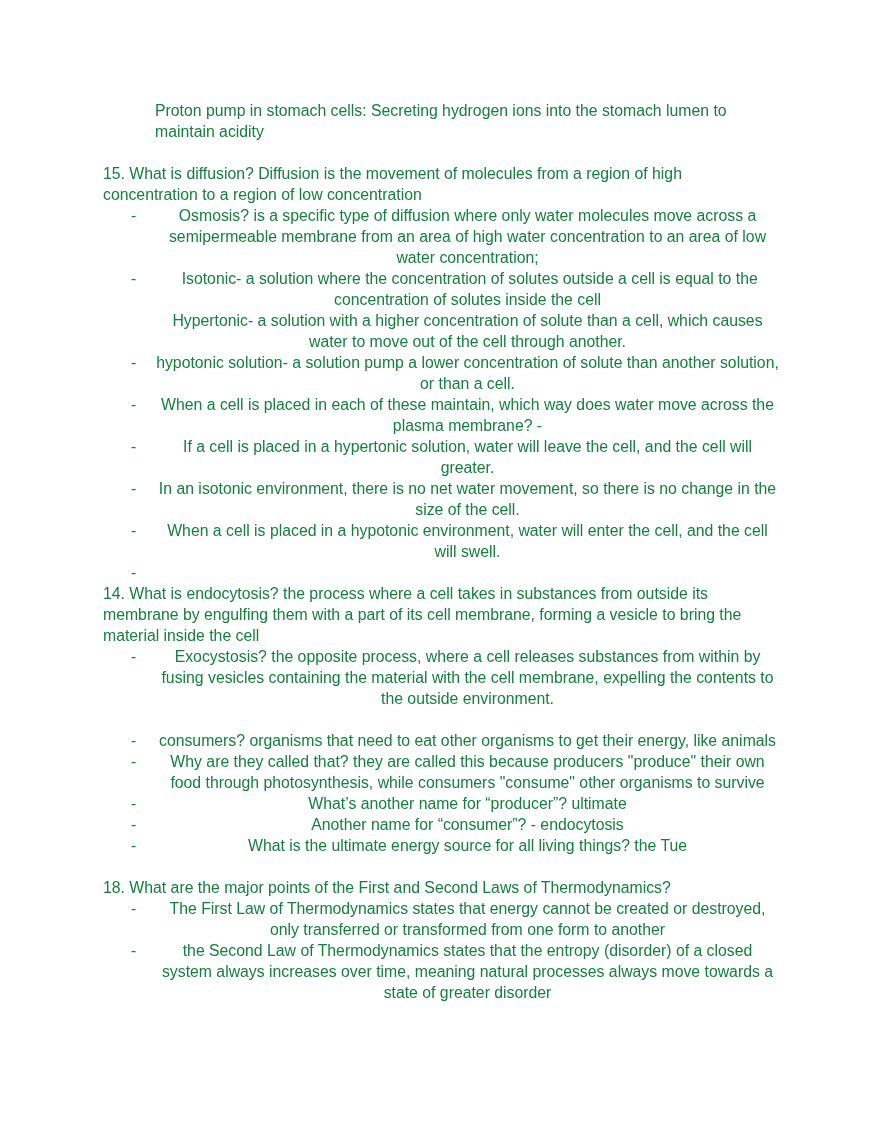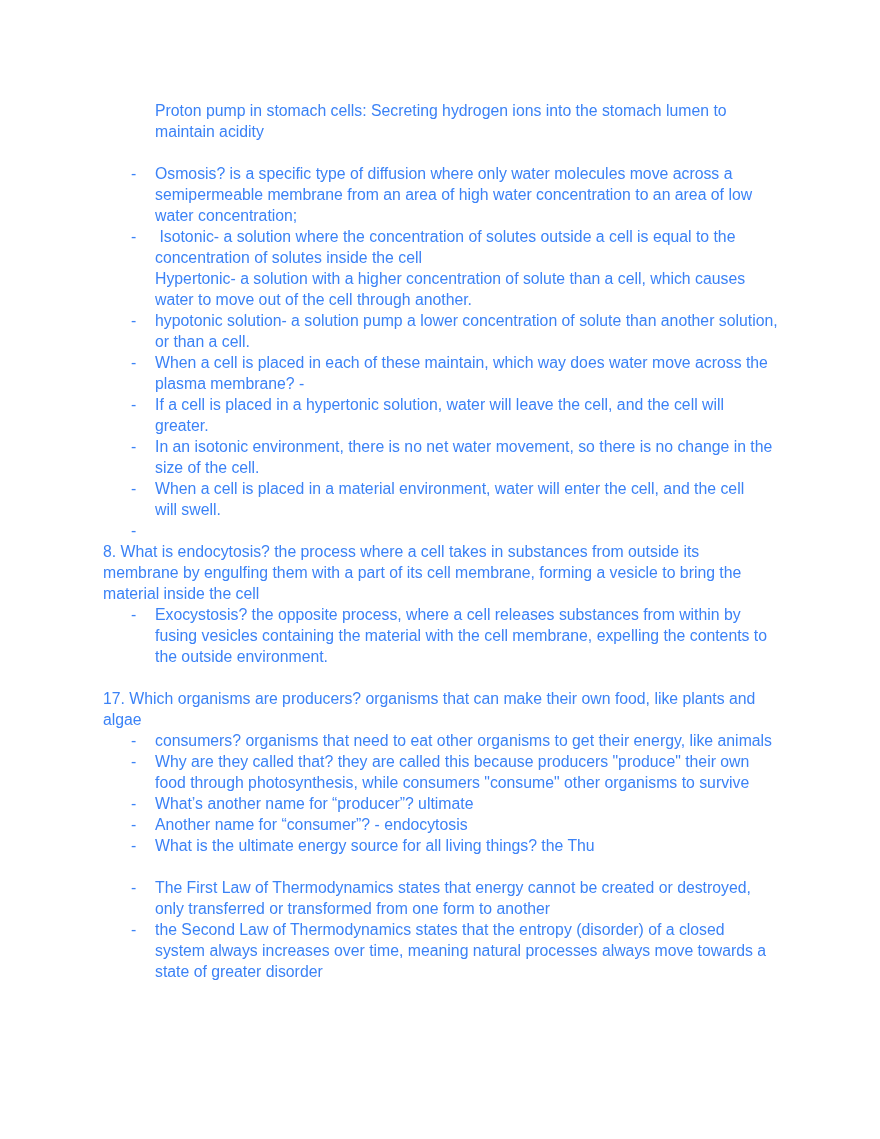--- a/index.html
+++ b/index.html
@@ -9,21 +9,21 @@
   }
   .page {
     position: relative;
     width: 880px;
     height: 1134px;
     background: #ffffff;
     overflow: hidden;
     font-family: "Liberation Sans", sans-serif;
     font-size: 15.8px;
     line-height: 21px;
-    color: #3b82f6;
+    color: #15803d;
   }
   .content {
     position: absolute;
     left: 103px;
     top: 100px;
     width: 677px;
   }
   .block-para,
   .block-indent,
   .bullet-text {
@@ -38,33 +38,36 @@
   }
   .bullet-dash {
     flex: 0 0 52px;
     box-sizing: border-box;
     padding-left: 28px;
     white-space: pre;
   }
   .bullet-text {
     flex: 1 1 auto;
     min-width: 0;
+    text-align: center;
   }
   .block-spacer {
     height: 21px;
   }
 </style>
 </head>
 <body>
 
 <div class="page">
   <div class="content" id="content">
       <div class="block-indent">Proton pump in stomach cells: Secreting hydrogen ions into the stomach lumen to
 maintain acidity</div>
       <div class="block-spacer"></div>
+      <div class="block-para">15. What is diffusion? Diffusion is the movement of molecules from a region of high
+concentration to a region of low concentration</div>
       <div class="block-bullet">
         <span class="bullet-dash">-</span>
         <span class="bullet-text">Osmosis? is a specific type of diffusion where only water molecules move across a
 semipermeable membrane from an area of high water concentration to an area of low
 water concentration;</span>
       </div>
       <div class="block-bullet">
         <span class="bullet-dash">-</span>
         <span class="bullet-text"> Isotonic- a solution where the concentration of solutes outside a cell is equal to the
 concentration of solutes inside the cell
@@ -85,61 +88,60 @@
         <span class="bullet-dash">-</span>
         <span class="bullet-text">If a cell is placed in a hypertonic solution, water will leave the cell, and the cell will greater.</span>
       </div>
       <div class="block-bullet">
         <span class="bullet-dash">-</span>
         <span class="bullet-text">In an isotonic environment, there is no net water movement, so there is no change in the
 size of the cell.</span>
       </div>
       <div class="block-bullet">
         <span class="bullet-dash">-</span>
-        <span class="bullet-text">When a cell is placed in a material environment, water will enter the cell, and the cell
+        <span class="bullet-text">When a cell is placed in a hypotonic environment, water will enter the cell, and the cell
 will swell.</span>
       </div>
       <div class="block-bullet">
         <span class="bullet-dash">-</span>
         <span class="bullet-text"></span>
       </div>
-      <div class="block-para">8. What is endocytosis? the process where a cell takes in substances from outside its
+      <div class="block-para">14. What is endocytosis? the process where a cell takes in substances from outside its
 membrane by engulfing them with a part of its cell membrane, forming a vesicle to bring the
 material inside the cell</div>
       <div class="block-bullet">
         <span class="bullet-dash">-</span>
         <span class="bullet-text">Exocystosis? the opposite process, where a cell releases substances from within by
 fusing vesicles containing the material with the cell membrane, expelling the contents to
 the outside environment.</span>
       </div>
       <div class="block-spacer"></div>
-      <div class="block-para">17. Which organisms are producers? organisms that can make their own food, like plants and
-algae</div>
       <div class="block-bullet">
         <span class="bullet-dash">-</span>
         <span class="bullet-text">consumers? organisms that need to eat other organisms to get their energy, like animals</span>
       </div>
       <div class="block-bullet">
         <span class="bullet-dash">-</span>
         <span class="bullet-text">Why are they called that? they are called this because producers "produce" their own
 food through photosynthesis, while consumers "consume" other organisms to survive</span>
       </div>
       <div class="block-bullet">
         <span class="bullet-dash">-</span>
         <span class="bullet-text">What’s another name for “producer”? ultimate</span>
       </div>
       <div class="block-bullet">
         <span class="bullet-dash">-</span>
         <span class="bullet-text">Another name for “consumer”? - endocytosis</span>
       </div>
       <div class="block-bullet">
         <span class="bullet-dash">-</span>
-        <span class="bullet-text">What is the ultimate energy source for all living things? the Thu</span>
+        <span class="bullet-text">What is the ultimate energy source for all living things? the Tue</span>
       </div>
       <div class="block-spacer"></div>
+      <div class="block-para">18. What are the major points of the First and Second Laws of Thermodynamics?</div>
       <div class="block-bullet">
         <span class="bullet-dash">-</span>
         <span class="bullet-text">The First Law of Thermodynamics states that energy cannot be created or destroyed,
 only transferred or transformed from one form to another</span>
       </div>
       <div class="block-bullet">
         <span class="bullet-dash">-</span>
         <span class="bullet-text">the Second Law of Thermodynamics states that the entropy (disorder) of a closed
 system always increases over time, meaning natural processes always move towards a
 state of greater disorder</span>

